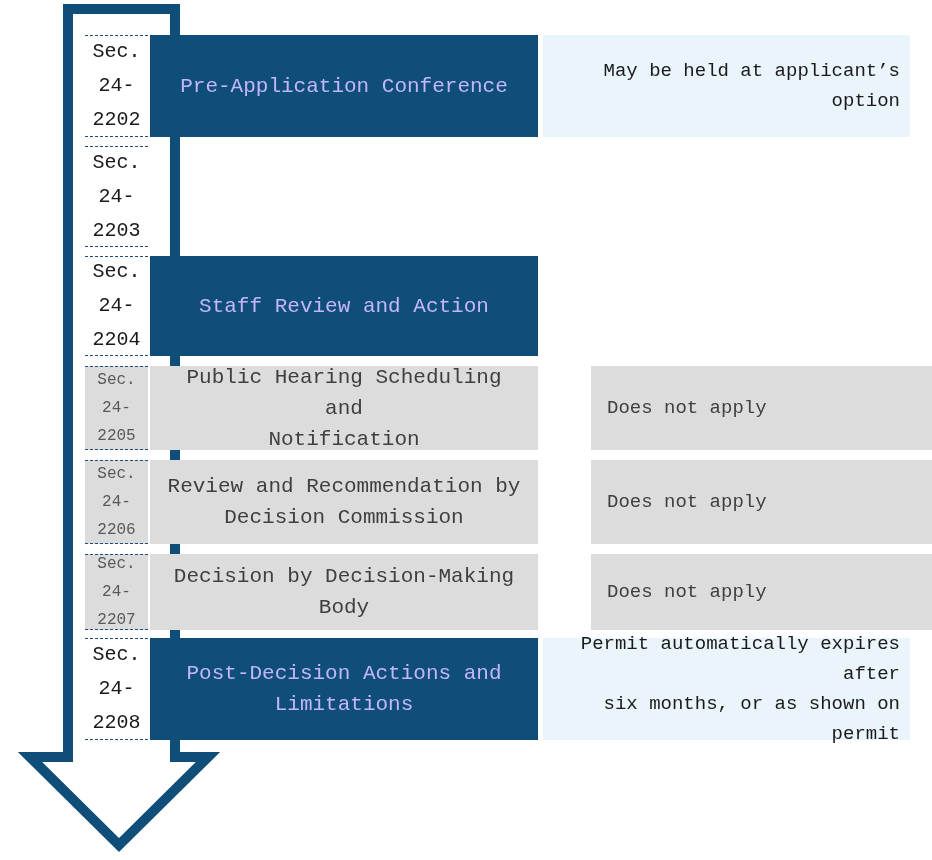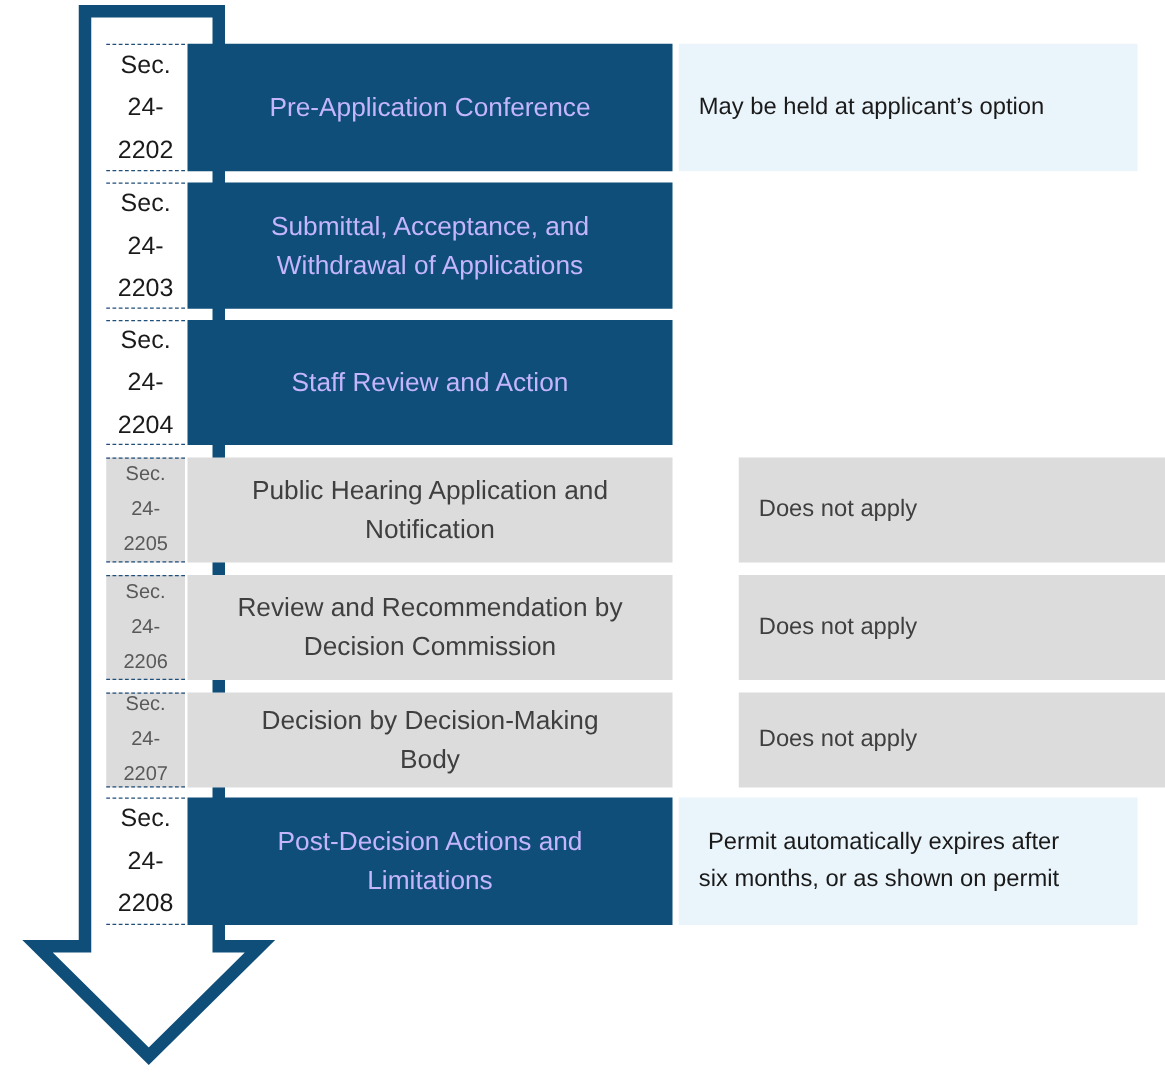--- a/index.html
+++ b/index.html
@@ -1,21 +1,21 @@
 <!DOCTYPE html>
 <html><head>
 <meta charset="utf-8">
 <style>
   html,body { margin:0; padding:0; background:#ffffff; }
   .canvas {
     position: relative;
     width: 932px;
     height: 860px;
     background: #ffffff;
-    font-family: Liberation Sans, sans-serif;
+    font-family: Liberation Mono, monospace;
     overflow: hidden;
   }
   .arrow-svg {
     position: absolute;
     left: 0; top: 0;
     width: 932px; height: 860px;
     z-index: 0;
   }
   .row {
     position: absolute;
@@ -114,36 +114,34 @@
 24-
 2202</div>
     <div class="title">Pre-Application Conference</div>
     <div class="desc">May be held at applicant’s option</div>
   </div>
 
   <div class="row r2 active">
     <div class="sec">Sec.
 24-
 2203</div>
-    <div class="title">Submittal, Acceptance, and
-Withdrawal of Applications</div>
   </div>
 
   <div class="row r3 active">
     <div class="sec">Sec.
 24-
 2204</div>
     <div class="title">Staff Review and Action</div>
   </div>
 
   <div class="row r4 muted">
     <div class="sec">Sec.
 24-
 2205</div>
-    <div class="title">Public Hearing Application and
+    <div class="title">Public Hearing Scheduling and
 Notification</div>
     <div class="desc">Does not apply</div>
   </div>
 
   <div class="row r5 muted">
     <div class="sec">Sec.
 24-
 2206</div>
     <div class="title">Review and Recommendation by
 Decision Commission</div>

